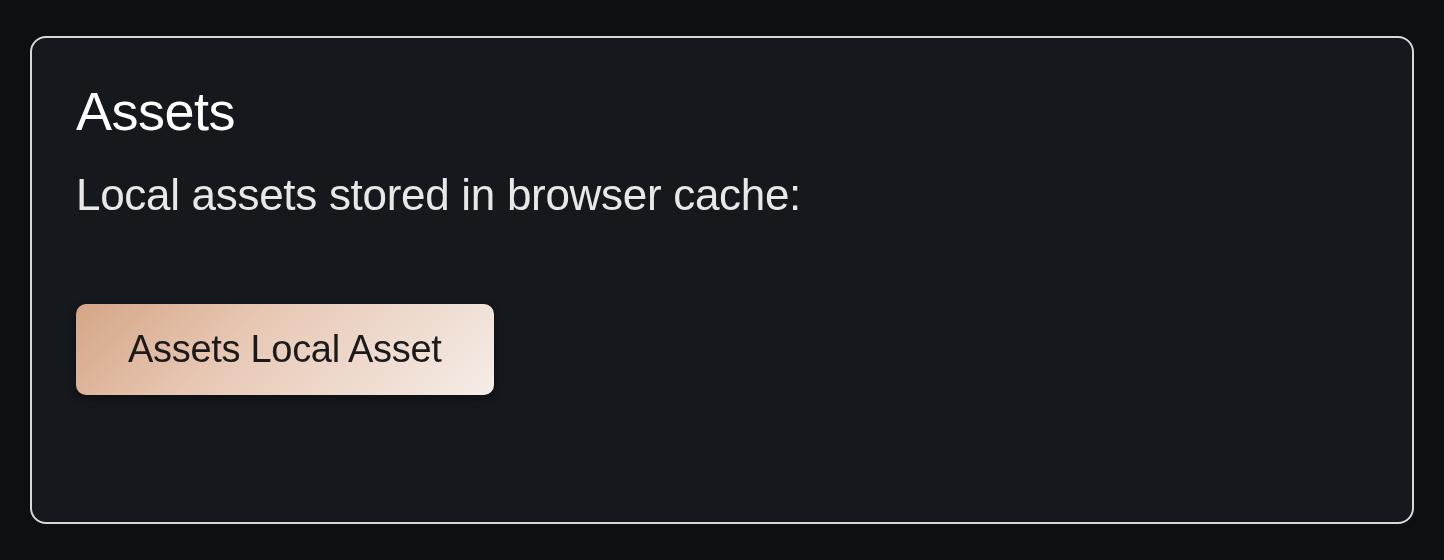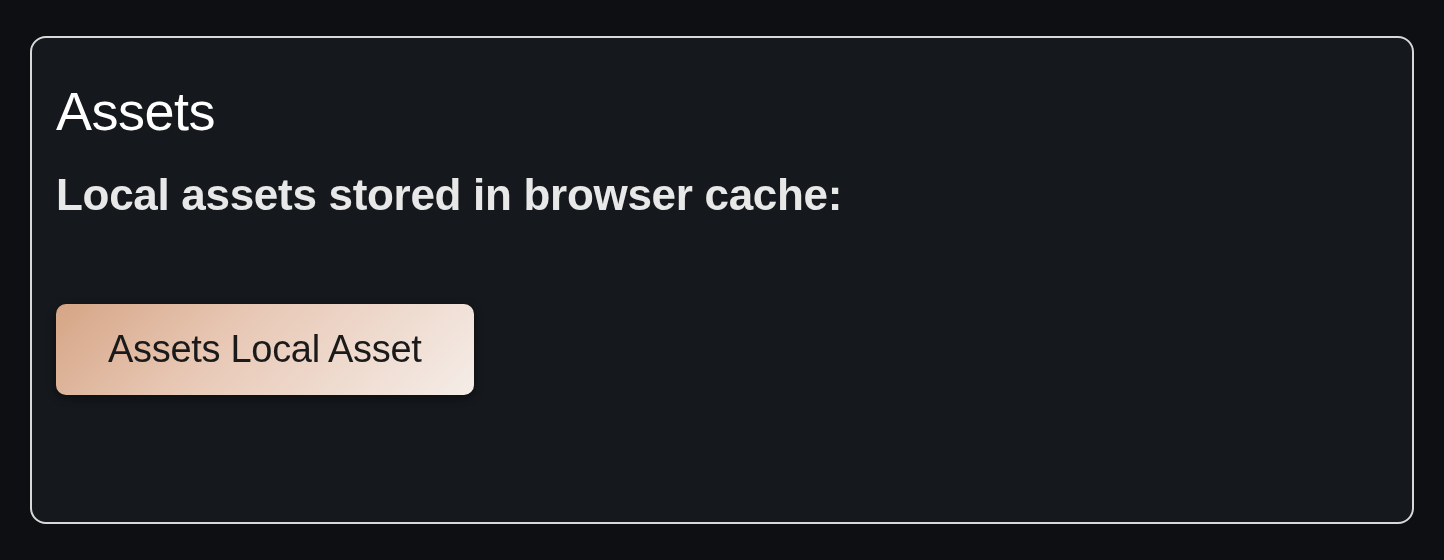--- a/index.html
+++ b/index.html
@@ -15,35 +15,35 @@
       font-family: -apple-system, BlinkMacSystemFont, "Segoe UI", "Helvetica Neue", Arial, sans-serif;
       padding: 36px 30px;
     }
 
     .card {
       width: 100%;
       height: 488px;
       background-color: #15181c;
       border: 2px solid #d8d8d8;
       border-radius: 16px;
-      padding: 42px 24px;
+      padding: 42px 44px;
     }
 
     .card-title {
       color: #ffffff;
       font-size: 54px;
       font-weight: 500;
       margin-bottom: 28px;
       letter-spacing: -0.5px;
     }
 
     .card-description {
       color: #e8e8e8;
       font-size: 44px;
-      font-weight: 700;
+      font-weight: 400;
       margin-bottom: 84px;
       letter-spacing: -0.3px;
     }
 
     .upload-button {
       display: inline-block;
       padding: 24px 52px;
       background: linear-gradient(135deg, #d5a585 0%, #e8c8b5 40%, #f5ede8 100%);
       border: none;
       border-radius: 10px;

